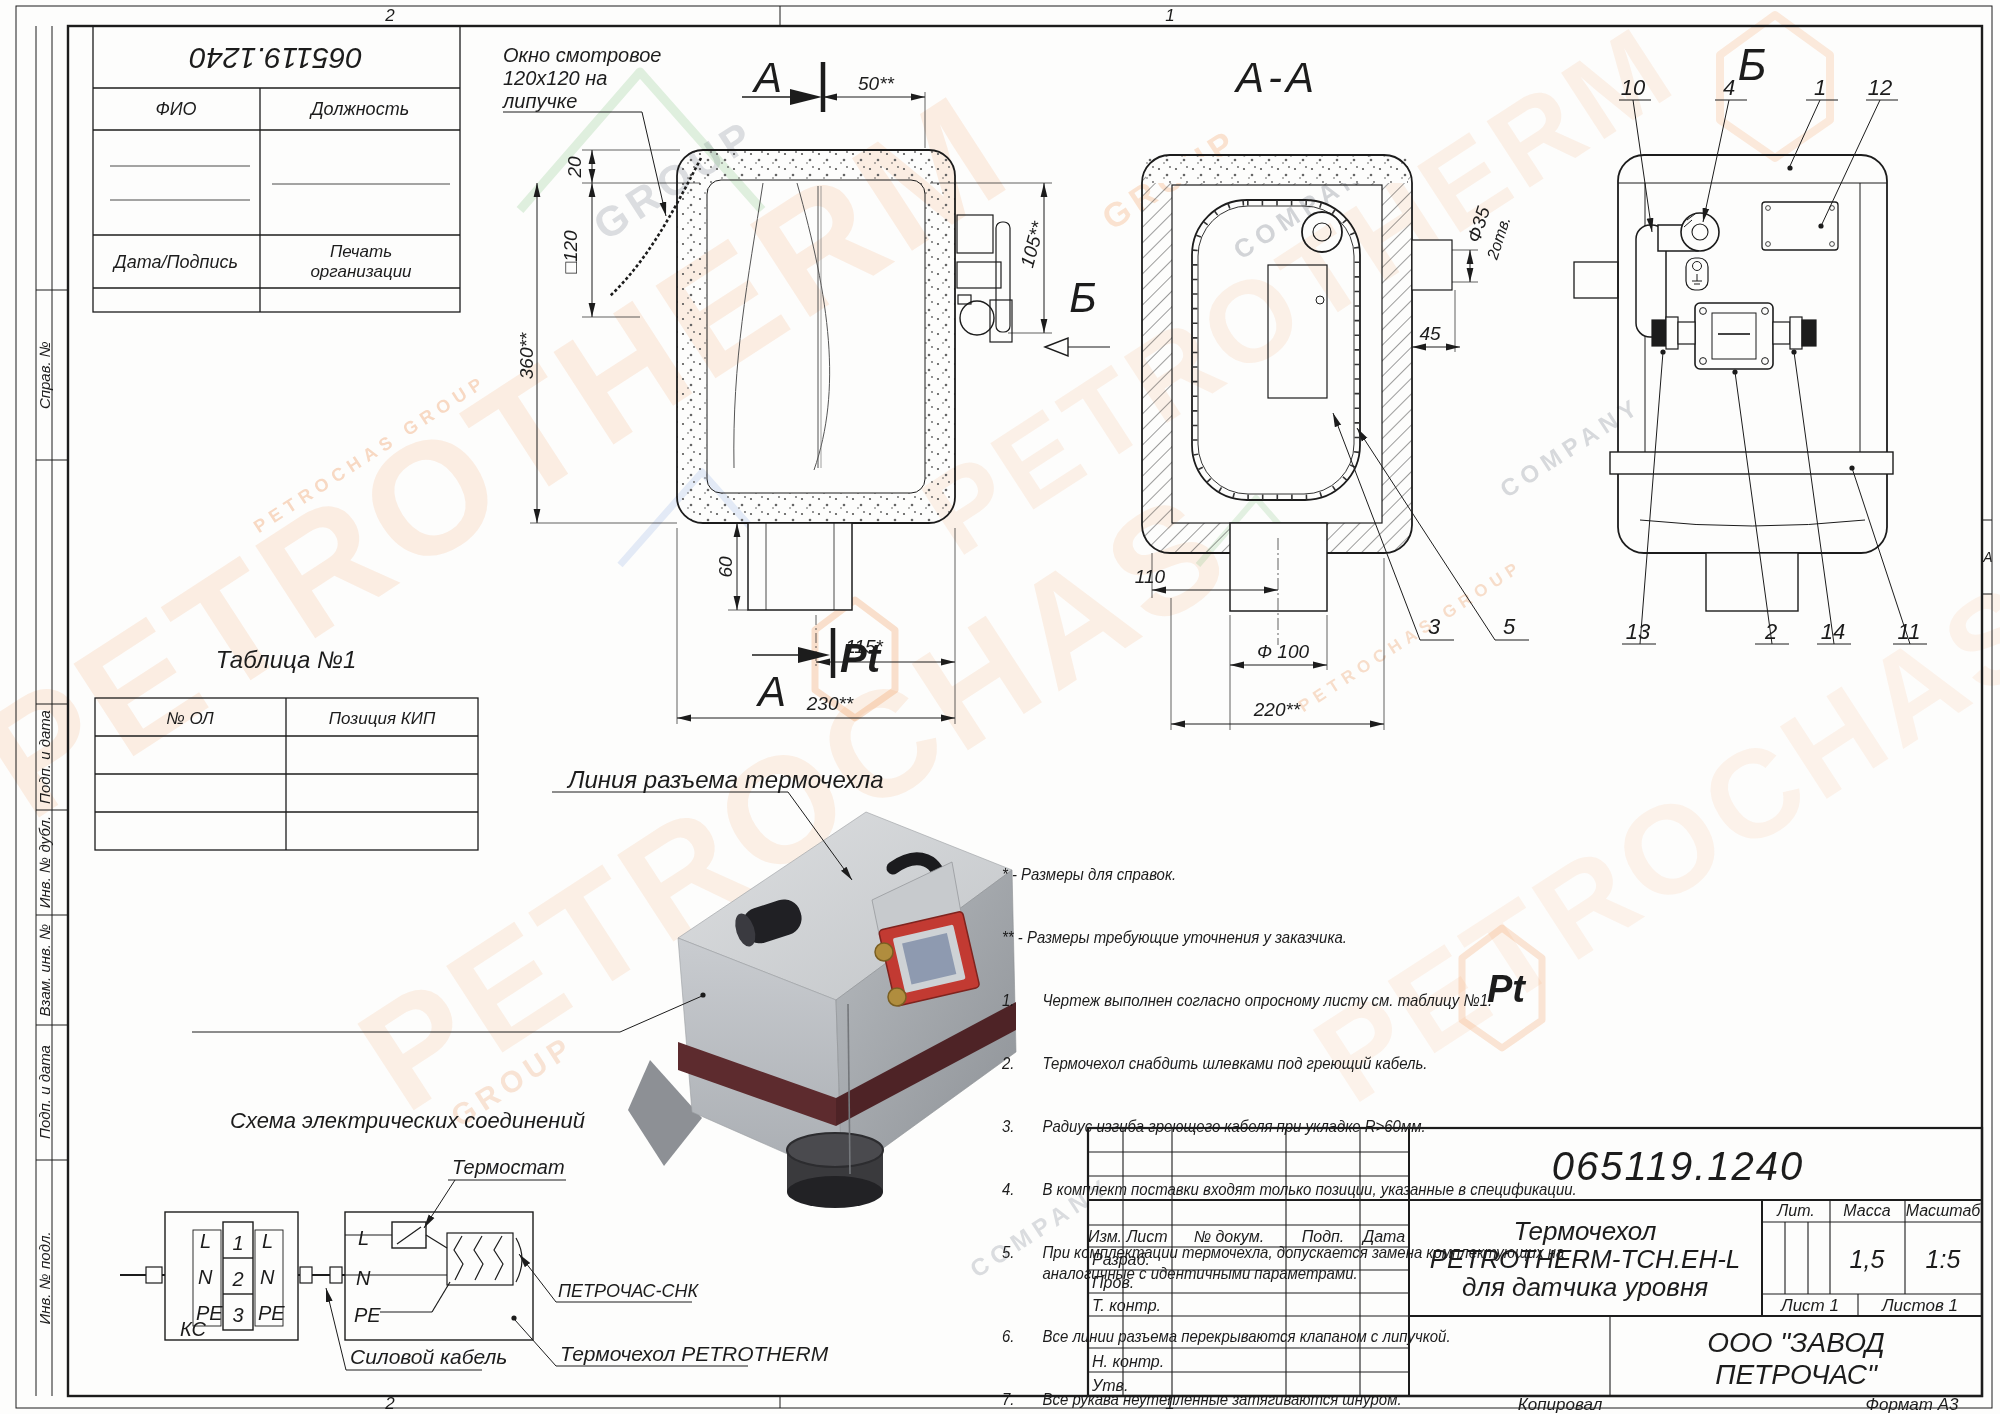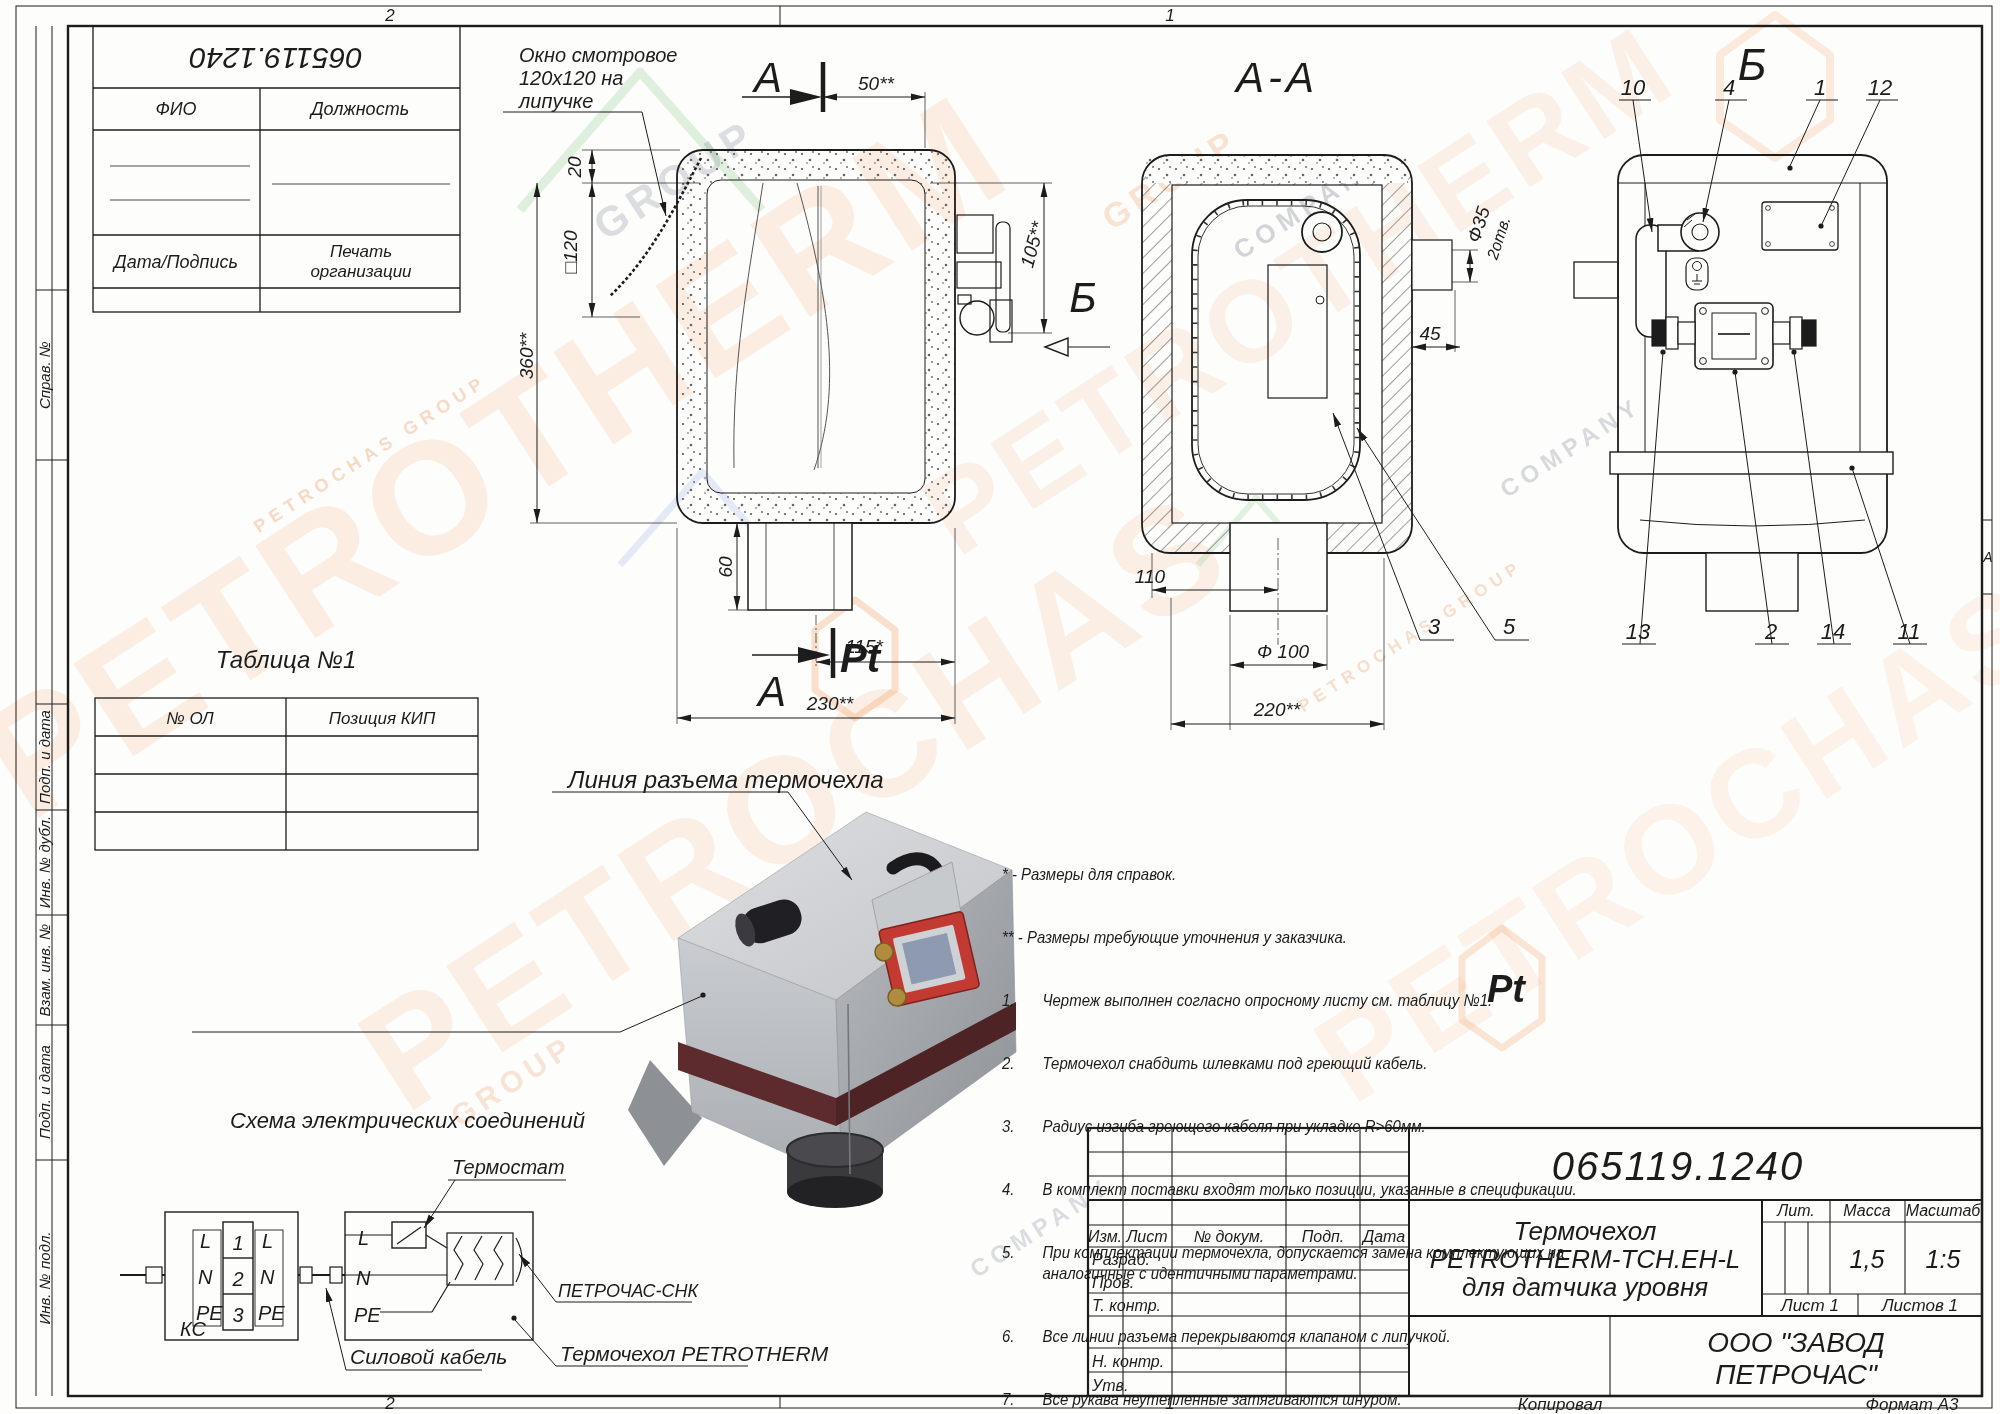--- a/index.html
+++ b/index.html
@@ -509,21 +509,21 @@
       <text x="390" y="21" text-anchor="middle" font-style="normal">2</text>
       <text x="1170" y="21" text-anchor="middle" font-style="normal">1</text>
       <text x="390" y="1409" text-anchor="middle" font-style="normal">2</text>
       <text x="1170" y="1409" text-anchor="middle" font-style="normal">1</text>
       <text x="1988" y="562" text-anchor="middle" font-size="14" font-style="normal">А</text>
       <text x="1560" y="1410" text-anchor="middle">Копировал</text>
       <text x="1912" y="1410" text-anchor="middle">Формат А3</text>
     </g>
   </svg>
 
-  <div class="abs it pre" style="left:503px;top:44px;font-size:20px;line-height:23px;margin-left:16px;">Окно смотровое
+  <div class="abs it pre" style="left:503px;top:44px;font-size:20px;line-height:23px;">Окно смотровое
 120х120 на
 липучке</div>
 
   <div class="abs it pre" style="left:280px;top:242px;width:162px;text-align:center;font-size:17px;line-height:20px;">Печать
 организации</div>
 
   <div class="abs it" style="left:568px;top:766px;font-size:24px;">Линия разъема термочехла</div>
 
 
   <div class="abs notes" style="left:1002px;top:822px;width:660px;">

